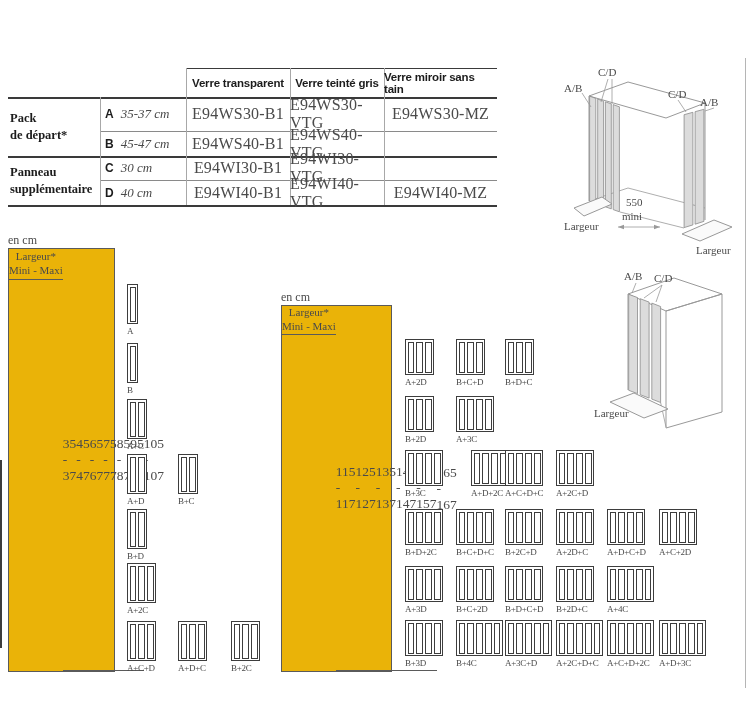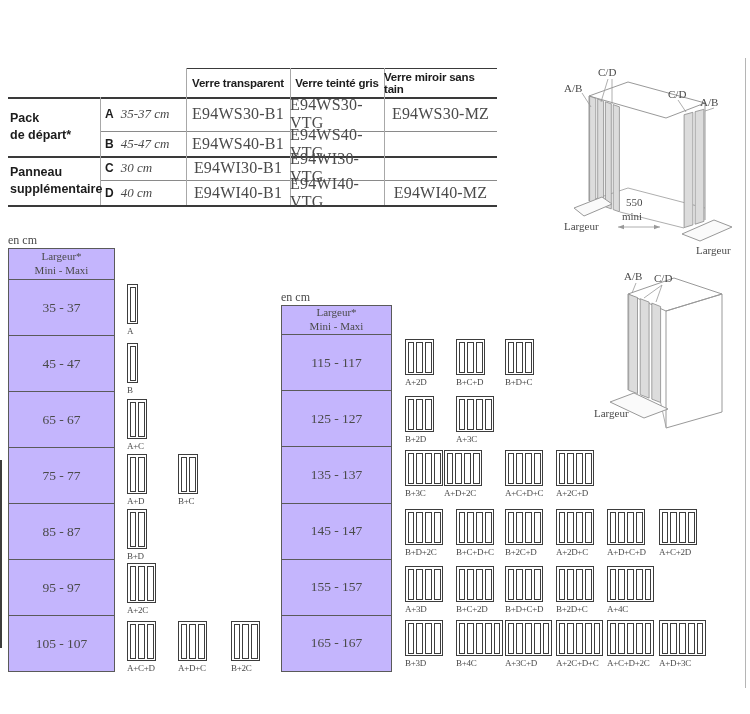--- a/index.html
+++ b/index.html
@@ -4,31 +4,31 @@
 <style>
   html,body{margin:0;padding:0;background:#ffffff;}
   #stage{position:relative;width:750px;height:714px;background:#fff;overflow:hidden;
          font-family:"Liberation Serif",serif;}
   
   .rule{position:absolute;}
   .pt-head{position:absolute;display:flex;align-items:center;justify-content:center;
            font-family:"Liberation Sans",sans-serif;font-weight:bold;font-size:11.5px;
            letter-spacing:-0.2px;color:var(--c-text_dark);}
   .pt-group{position:absolute;display:flex;align-items:center;text-align:left;
-            font-family:Liberation Sans, sans-serif;font-weight:bold;font-size:12.5px;
+            font-family:Liberation Serif, serif;font-weight:bold;font-size:12.5px;
             line-height:1.3;color:var(--c-text_dark);white-space:pre-line;}
   .pt-size{position:absolute;display:flex;align-items:center;gap:7px;}
   .pt-letter{font-family:"Liberation Sans",sans-serif;font-weight:bold;font-size:12px;color:var(--c-text_dark);}
   .pt-sizeval{font-style:italic;font-size:13px;color:var(--c-text_serif);}
   .pt-code{position:absolute;display:flex;align-items:center;justify-content:center;
            font-size:16px;letter-spacing:0.2px;color:var(--c-text_serif);}
   
   .unit-label{position:absolute;font-size:12px;color:var(--c-text_serif);}
   .wtable{position:absolute;border:1px solid var(--c-line_table);box-sizing:border-box;
-          display:flex;flex-direction:column;background:#c4b5fd;}
+          display:flex;flex-direction:row;background:#eab308;}
   .wt-head{display:flex;align-items:center;justify-content:center;text-align:center;
            font-size:11px;line-height:1.25;white-space:pre-line;
            border-bottom:1px solid var(--c-line_table);color:var(--c-text_serif);}
   .wt-row{flex:1;display:flex;align-items:center;justify-content:center;
           font-size:13.5px;color:var(--c-text_serif);border-bottom:1px solid var(--c-line_table);}
   .wt-row:last-child{border-bottom:none;}
   
   .combo{position:absolute;}
   .combo-icon{border:1.5px solid var(--c-icon_line);box-sizing:border-box;
               display:flex;gap:2px;padding:1.5px;background:#fff;}
@@ -308,21 +308,21 @@
     </div>
     <div class="combo" style="left:405px;top:450px;">
       <div class="combo-icon" style="width:38px;height:36px;">
         <div class="pane"></div>
         <div class="pane"></div>
         <div class="pane"></div>
         <div class="pane"></div>
       </div>
       <div class="combo-label">B+3C</div>
     </div>
-    <div class="combo" style="left:444px;top:450px;">
+    <div class="combo" style="left:471px;top:450px;">
       <div class="combo-icon" style="width:38px;height:36px;">
         <div class="pane"></div>
         <div class="pane"></div>
         <div class="pane"></div>
         <div class="pane"></div>
       </div>
       <div class="combo-label">A+D+2C</div>
     </div>
     <div class="combo" style="left:505px;top:450px;">
       <div class="combo-icon" style="width:38px;height:36px;">

